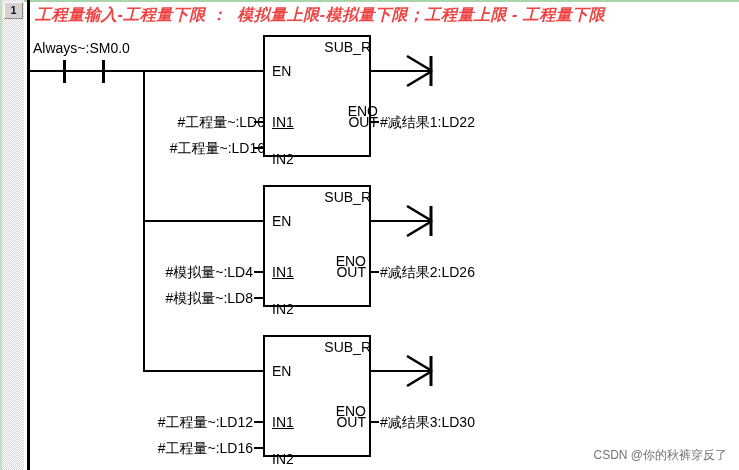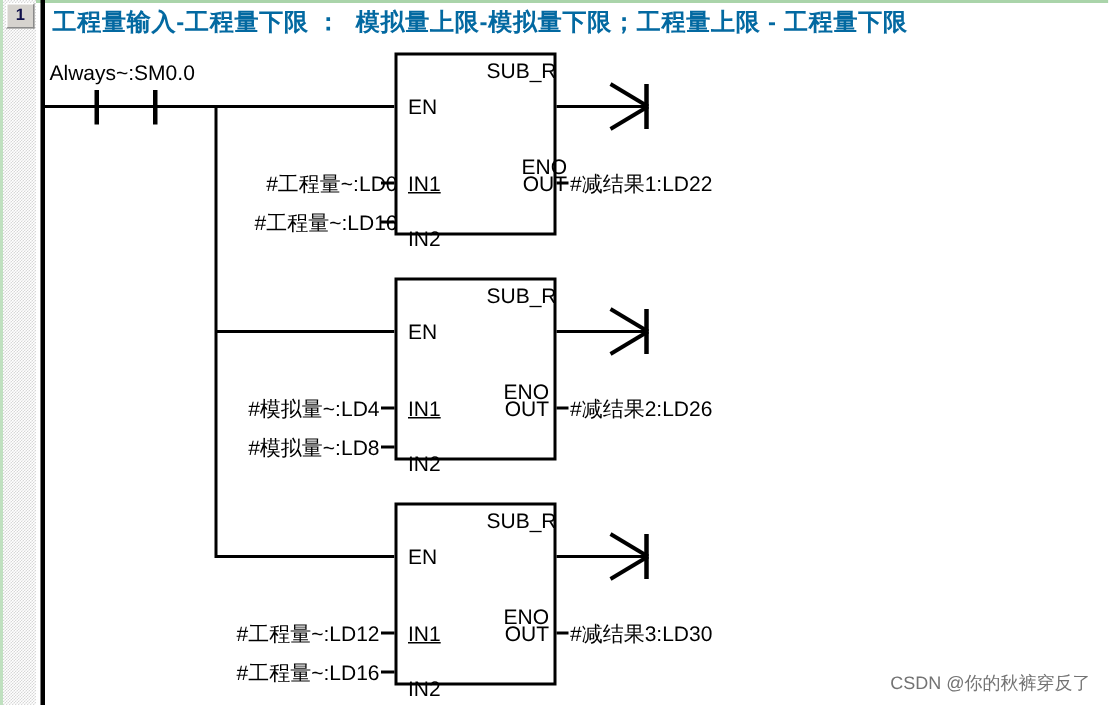--- a/index.html
+++ b/index.html
@@ -28,21 +28,21 @@
     border-right:1px solid #8a8a8a; border-bottom:1px solid #8a8a8a;
     font-size:11px; font-weight:bold; line-height:15px; text-align:center; color:#10104a;
   }
 
   
   .rail { position:absolute; left:27px; top:0; width:3px; height:470px; background:#000; }
 
   
   .net-title {
     position:absolute; left:35px; top:5px; font-size:16px; font-weight:bold;
-    color:#0369a1; white-space:pre; letter-spacing:0.5px;
+    color:#ef4444; white-space:pre; letter-spacing:0.5px;font-style:italic;
   }
 
   
   .rung { position:absolute; left:0; width:739px; height:125px; }
   .r1 { top:35px;padding-left:12px; } .r2 { top:185px; } .r3 { top:335px; }
 
   
   .blk { position:absolute; left:263px; top:0; width:104px; height:118px; border:2px solid #000; background:#fff; }
   .blk-title { position:absolute; left:263px; top:4px; width:108px; text-align:right; font-size:14px; }
   .pin { position:absolute; font-size:14px; white-space:nowrap; }

